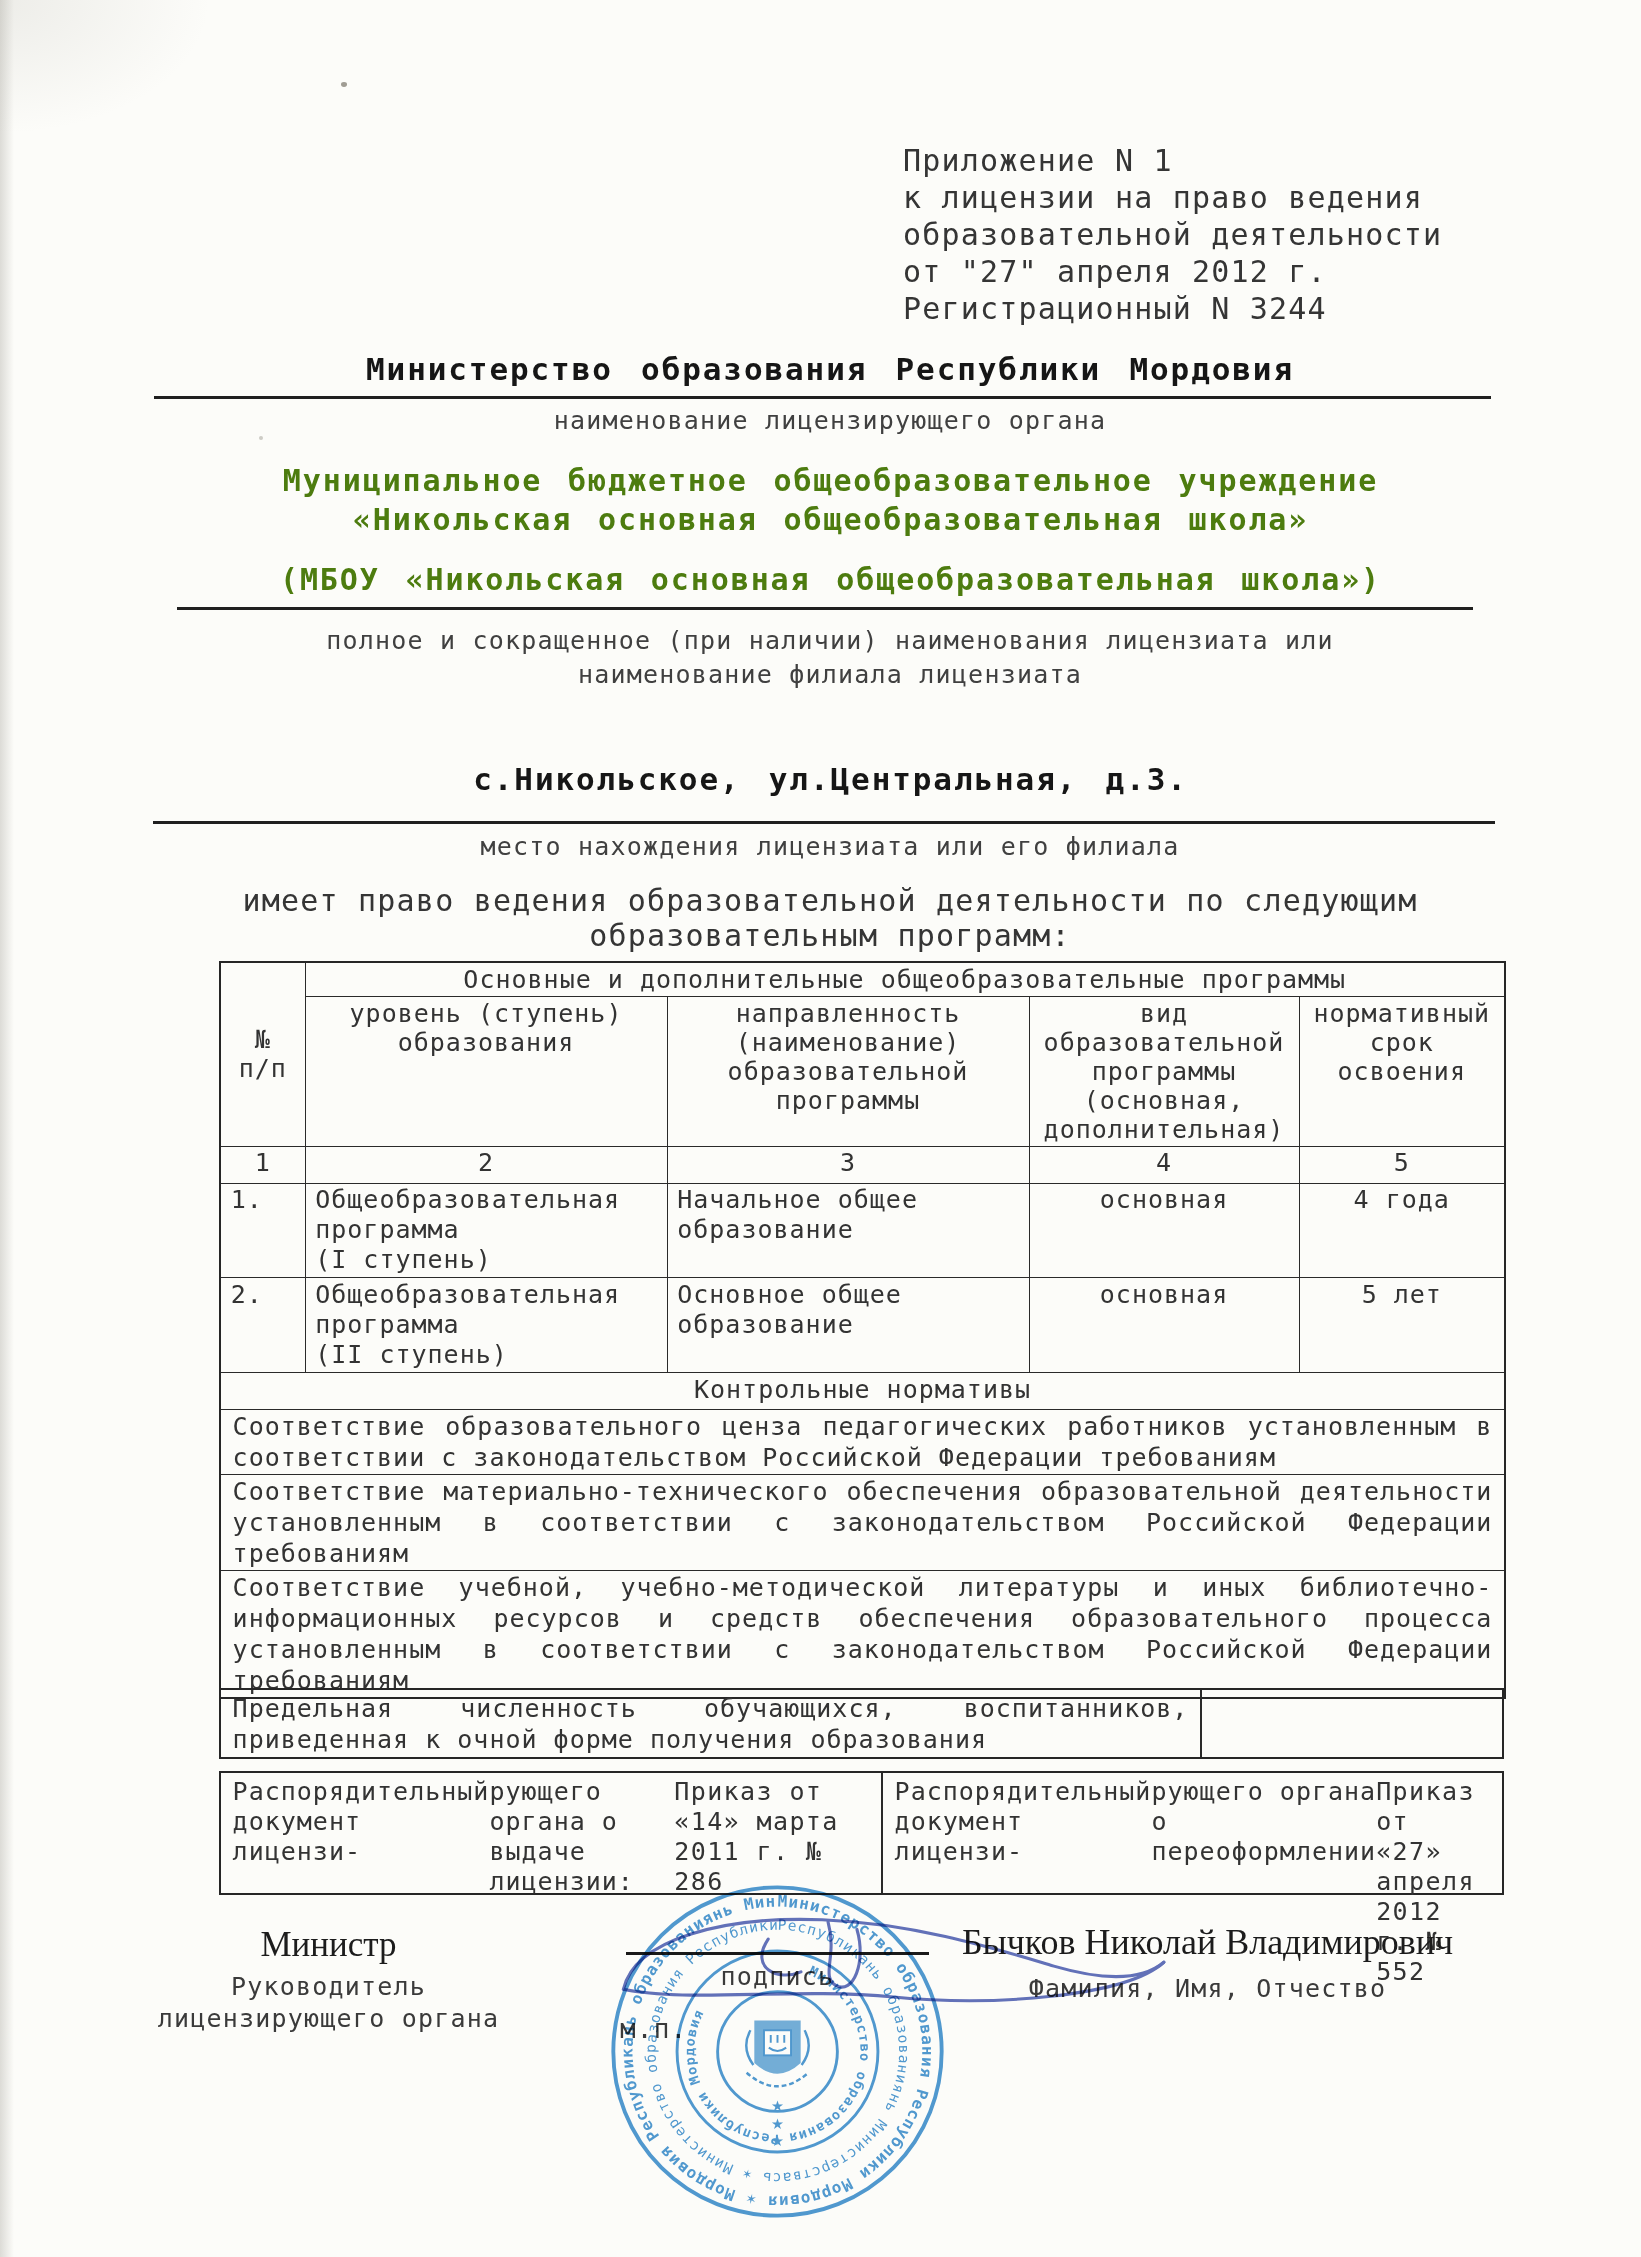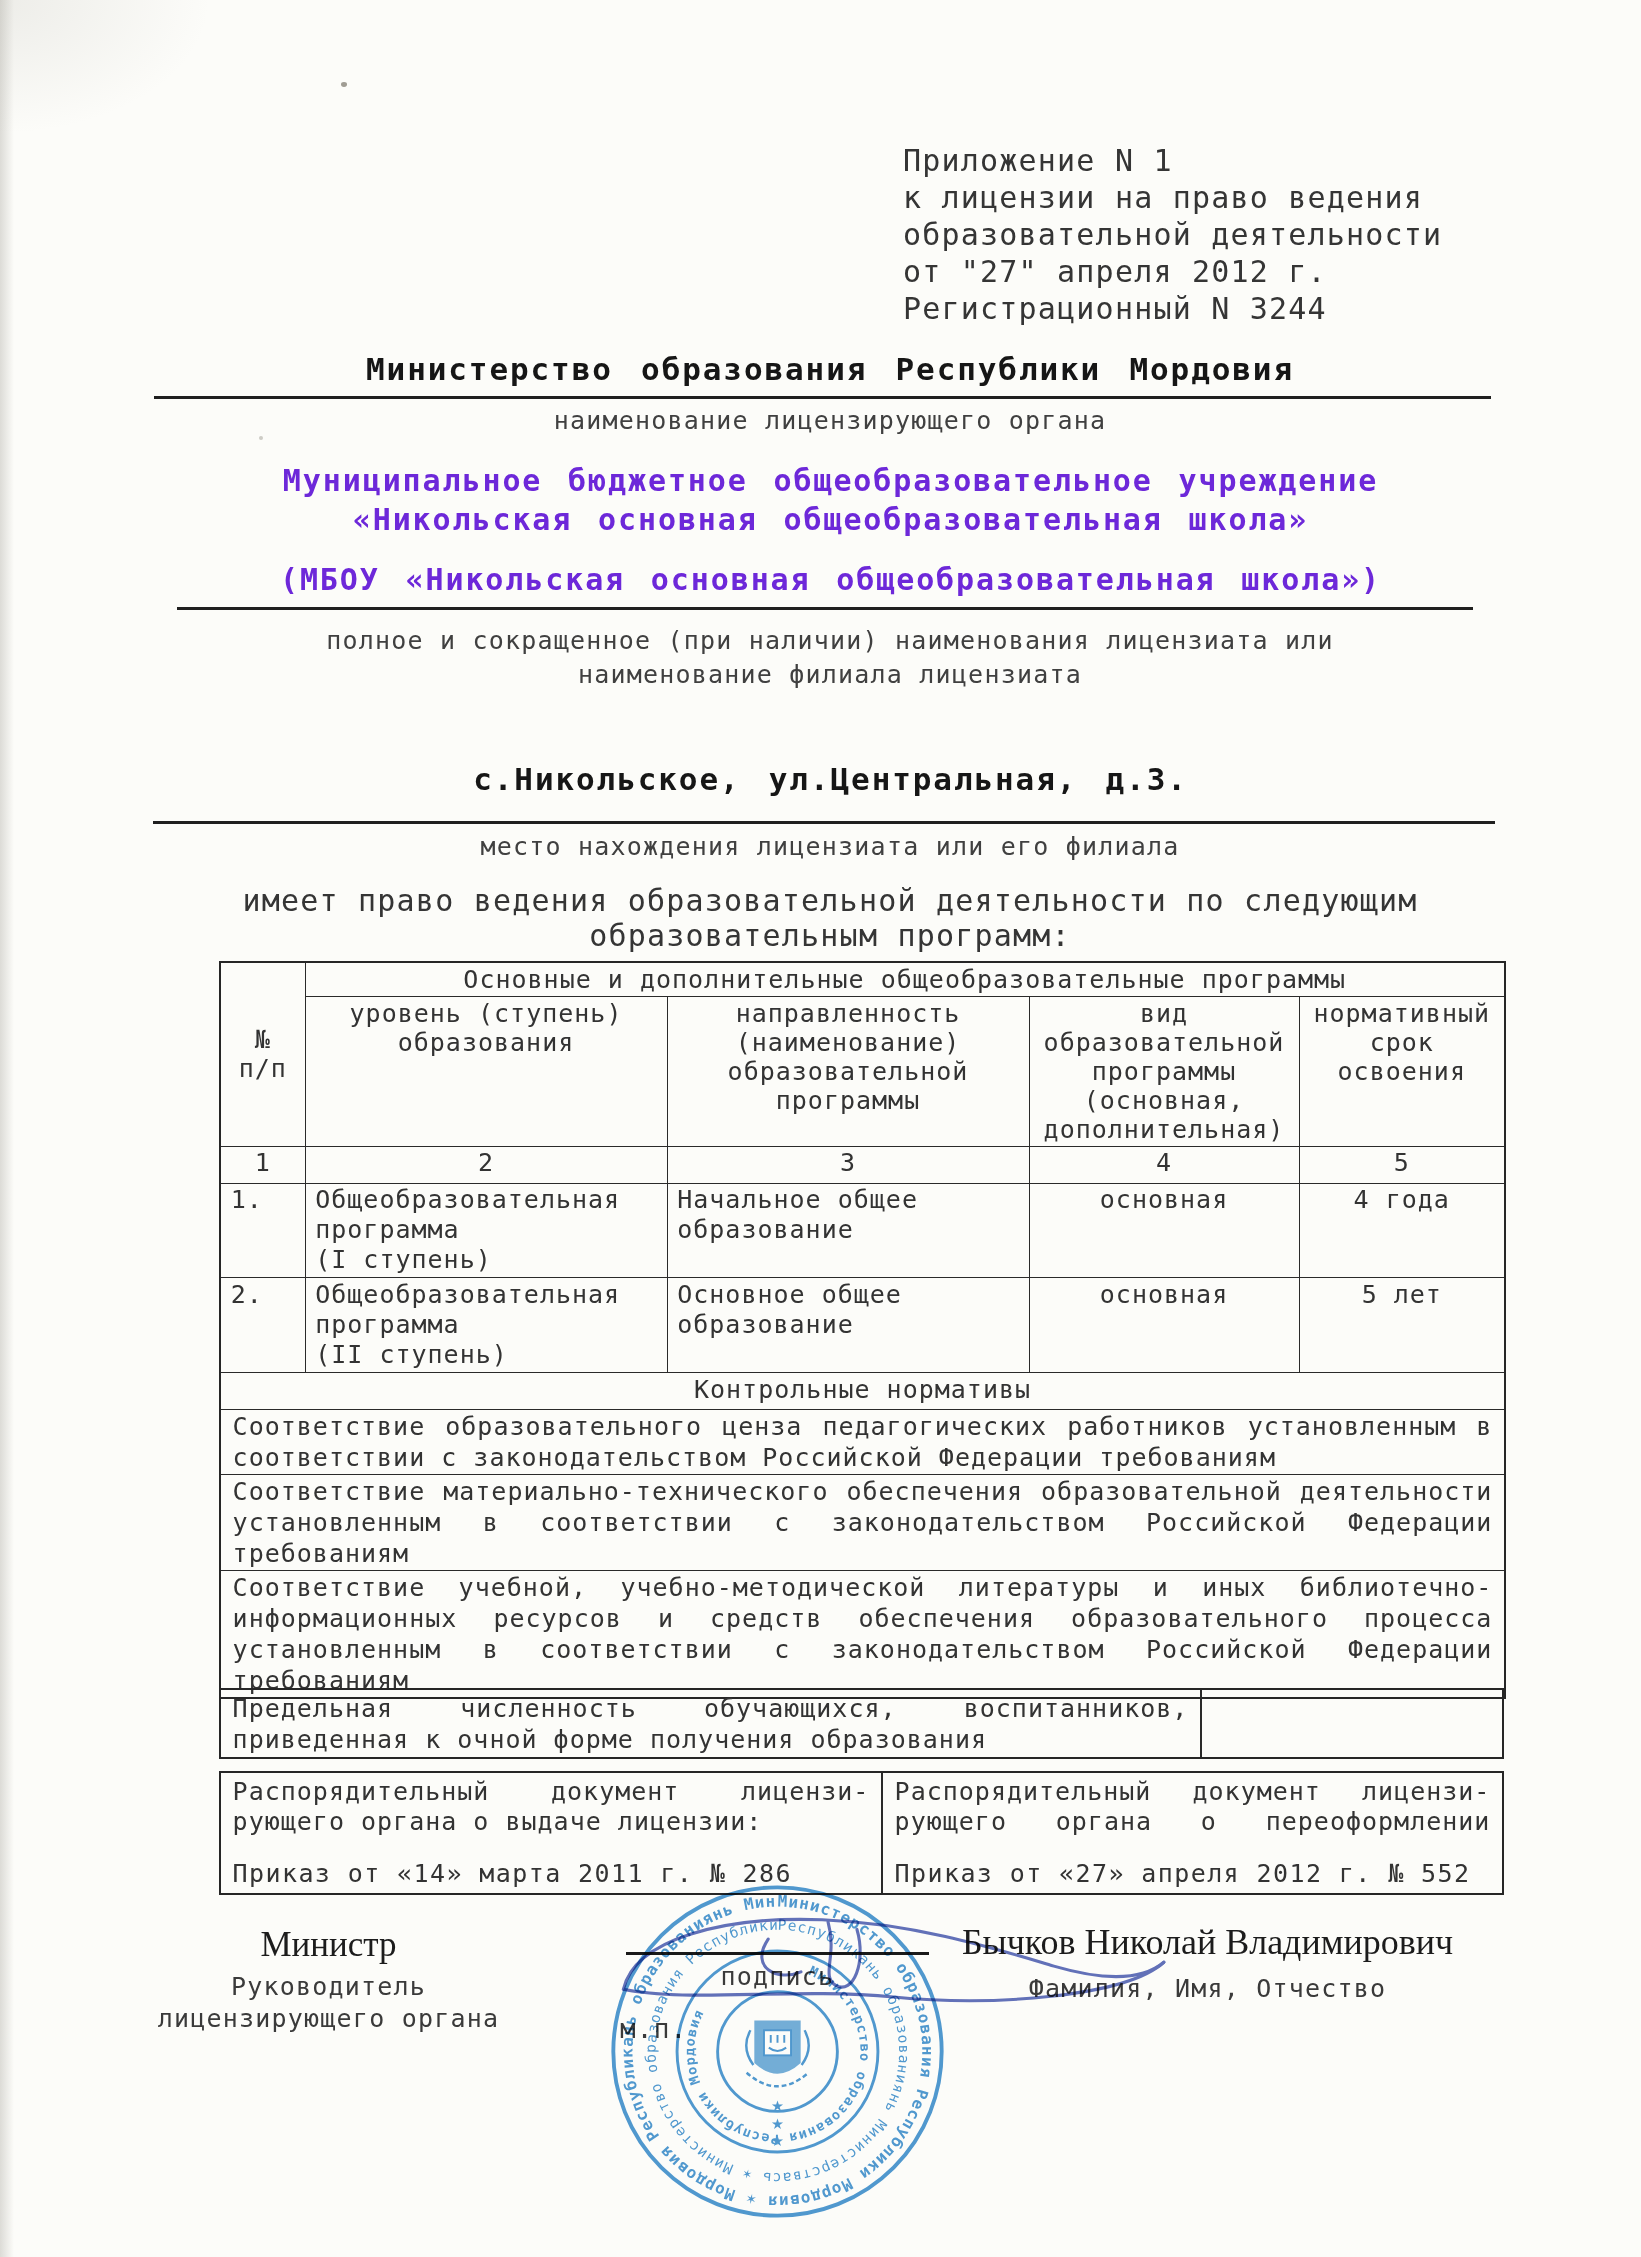--- a/index.html
+++ b/index.html
@@ -14,42 +14,42 @@
     background:radial-gradient(ellipse at 0 0,rgba(170,168,158,.18),rgba(170,168,158,0) 70%);}
   .speck{position:absolute;border-radius:50%;background:#a09d94;}
 
   .abs{position:absolute;}
   .ctr{text-align:center;}
   .serif{font-family:Liberation Serif, serif;text-align:center;}
   .pre{white-space:pre-line;}
 
   .hdr-line{font-size:30px;line-height:37px;letter-spacing:1.2px;color:#353535;}
   .big-bold{font-weight:700;font-size:31px;letter-spacing:1.9px;word-spacing:7.7px;color:#161616;}
-  .mid-bold{font-weight:700;font-size:30px;letter-spacing:1.9px;word-spacing:5.8px;color:#6d28d9;}
+  .mid-bold{font-weight:700;font-size:30px;letter-spacing:1.9px;word-spacing:5.8px;color:#4d7c0f;}
   .caption{font-size:25px;letter-spacing:1.2px;color:#404040;}
   .hrule{position:absolute;height:2.9px;background:#1f1f1f;}
 
   table.lic{border-collapse:collapse;table-layout:fixed;border:2.9px solid #262626;
     font-size:25px;color:#333;}
   table.lic td,table.lic th{border:1.9px solid #2a2a2a;font-weight:normal;
     vertical-align:top;padding:1.9px 9.7px;letter-spacing:1px;}
   .cell-ctr{text-align:center;}
   .cell-mid{vertical-align:middle !important;}
   .lh30{line-height:29px;}
   .lh31{line-height:30px;}
   .jl{text-align:justify;text-align-last:justify;}
   .jlast{text-align:left;text-align-last:left;}
   .rule-cell{line-height:31px;padding:1px 11.6px !important;}
 
   .boxB,.boxC{position:absolute;border:2.9px solid #262626;display:flex;
     font-size:25px;color:#333;letter-spacing:1px;box-sizing:border-box;}
   .boxB-left{width:981px;border-right:2.9px solid #2a2a2a;padding:2.9px 11.6px;
     line-height:31px;box-sizing:border-box;}
   .boxB-right{flex:1;}
-  .boxC-cell{display:flex;flex-direction:column;padding:3.9px 11.6px;line-height:30px;
+  .boxC-cell{display:flex;flex-direction:row;padding:3.9px 11.6px;line-height:30px;
     box-sizing:border-box;}
   .boxC-left{width:662px;border-right:2.9px solid #2a2a2a;}
   .boxC-right{flex:1;}
   .order-line{margin-top:auto;letter-spacing:1.4px;}
 
   .sig-name{font-size:36px;color:#1c1c1c;}
   .sig-post{font-size:35px;color:#1c1c1c;}
   .sig-cap{font-size:25px;letter-spacing:1.2px;color:#3a3a3a;}
   .sig-line{position:absolute;height:2.9px;background:#1a1a1a;}
 

